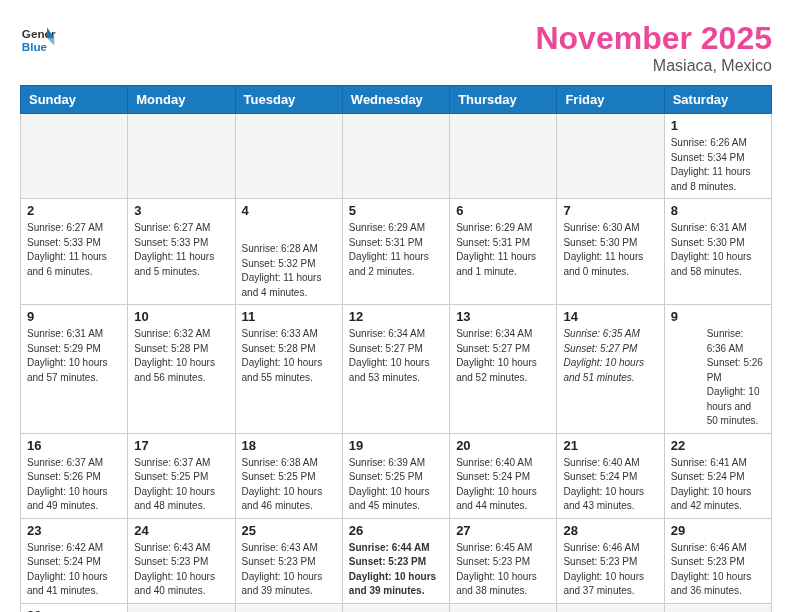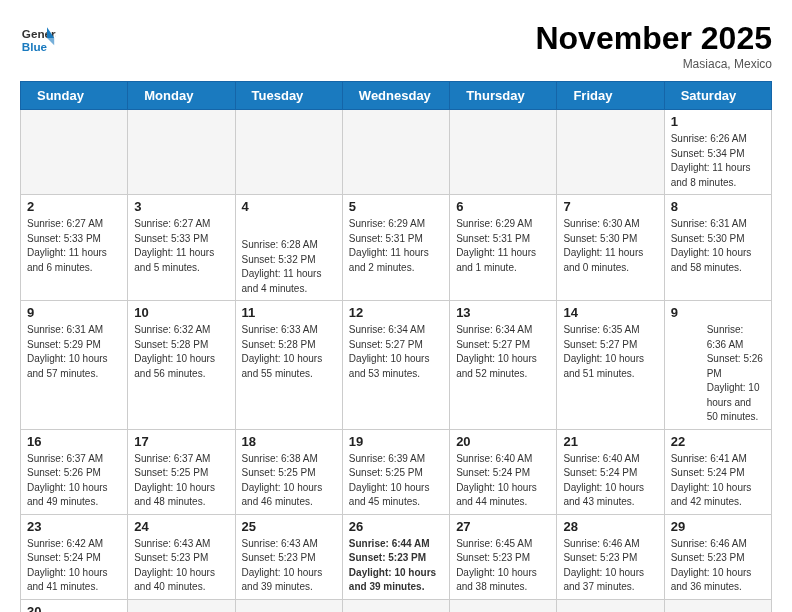--- a/index.html
+++ b/index.html
@@ -24,36 +24,36 @@
     .logo-icon {
       width: 36px;
       height: 36px;
     }
     .title-block {
       text-align: right;
     }
     .month-title {
       font-size: 32px;
       font-weight: bold;
-      color: #000000;
+      color: #ec4899;
     }
     .location {
-      font-size: 12px;
+      font-size: 16px;
       color: #555;
     }
     .calendar {
       width: 100%;
       border-collapse: collapse;
       border: 1px solid #ccc;
     }
     .calendar th {
       background-color: #1a7abf;
       color: #fff;
       text-align: left;
-      padding: 6px 16px;
+      padding: 6px 8px;
       font-size: 13px;
       font-weight: bold;
       border: 1px solid #1565a8;
     }
     .calendar td {
       border: 1px solid #ccc;
       vertical-align: top;
       padding: 4px 6px;
       width: 107px;
       min-height: 80px;
@@ -195,21 +195,21 @@
 Daylight: 10 hours and 53 minutes.</div>
         </td>
         <td>
           <span class="day-num">13</span>
           <div class="day-info" style="white-space: pre-line;">Sunrise: 6:34 AM
 Sunset: 5:27 PM
 Daylight: 10 hours and 52 minutes.</div>
         </td>
         <td>
           <span class="day-num">14</span>
-          <div class="day-info" style="white-space: pre-line;">Sunrise: 6:35 AM
+          <div class="day-info" style="white-space: pre-line; font-style: italic;">Sunrise: 6:35 AM
 Sunset: 5:27 PM
 Daylight: 10 hours and 51 minutes.</div>
         </td>
         <td>
           <span class="day-num">9</span>
           <div class="day-info" style="white-space: pre-line; margin-left: 36px;">Sunrise: 6:36 AM
 Sunset: 5:26 PM
 Daylight: 10 hours and 50 minutes.</div>
         </td>
       </tr>

